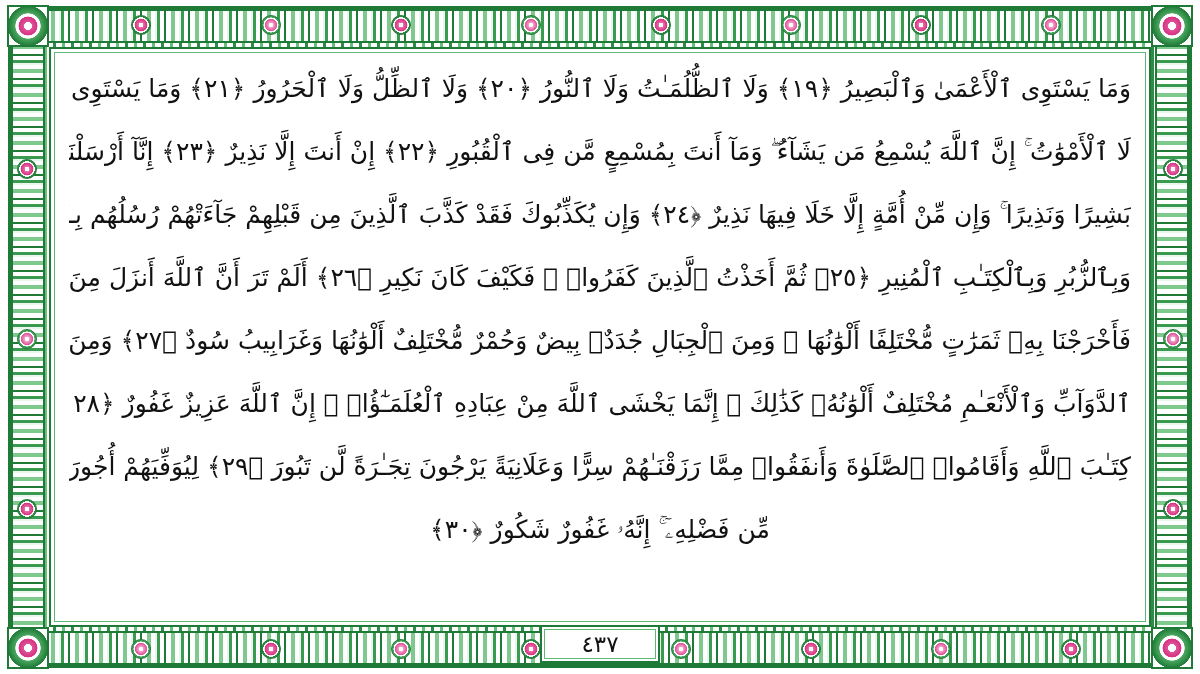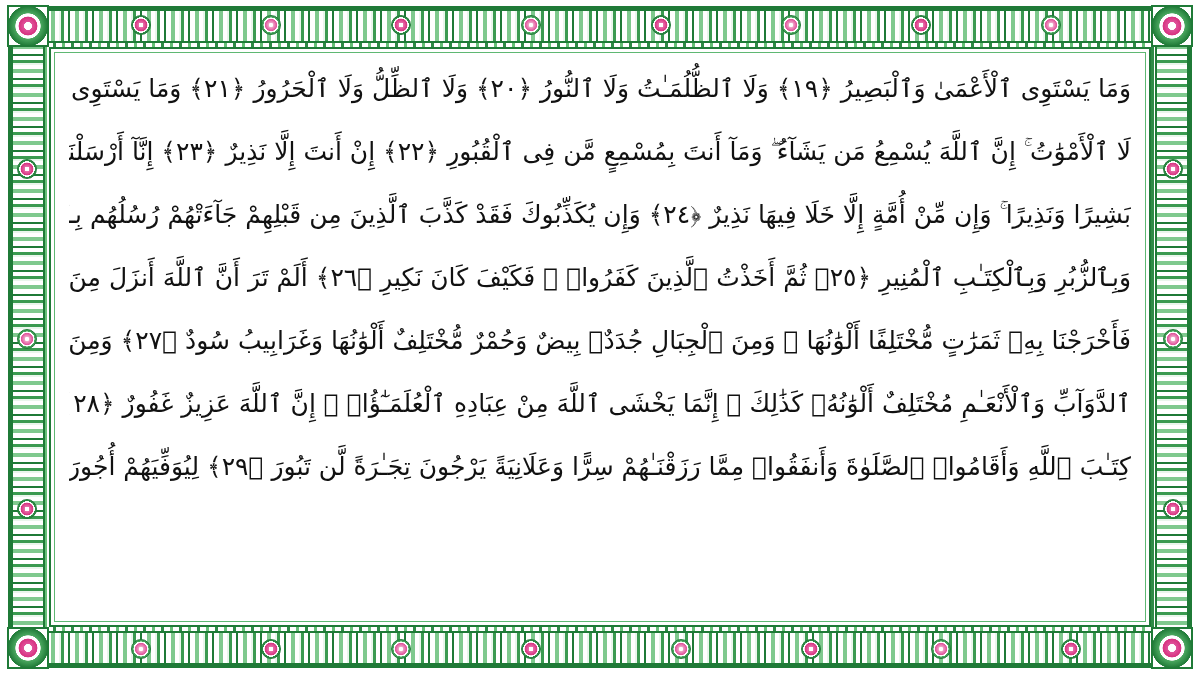--- a/index.html
+++ b/index.html
@@ -252,18 +252,24 @@
       <div class="inner-rule"></div>
 
       <div class="text-body">
         <span class="line">وَمَا يَسْتَوِى ٱلْأَعْمَىٰ وَٱلْبَصِيرُ ﴿١٩﴾ وَلَا ٱلظُّلُمَـٰتُ وَلَا ٱلنُّورُ ﴿٢٠﴾ وَلَا ٱلظِّلُّ وَلَا ٱلْحَرُورُ ﴿٢١﴾ وَمَا يَسْتَوِى ٱلْأَحْيَآءُ وَ</span>
         <span class="line">لَا ٱلْأَمْوَٰتُ ۚ إِنَّ ٱللَّهَ يُسْمِعُ مَن يَشَآءُ ۖ وَمَآ أَنتَ بِمُسْمِعٍ مَّن فِى ٱلْقُبُورِ ﴿٢٢﴾ إِنْ أَنتَ إِلَّا نَذِيرٌ ﴿٢٣﴾ إِنَّآ أَرْسَلْنَـٰكَ بِٱلْحَقِّ</span>
         <span class="line">بَشِيرًا وَنَذِيرًا ۚ وَإِن مِّنْ أُمَّةٍ إِلَّا خَلَا فِيهَا نَذِيرٌ ﴿٢٤﴾ وَإِن يُكَذِّبُوكَ فَقَدْ كَذَّبَ ٱلَّذِينَ مِن قَبْلِهِمْ جَآءَتْهُمْ رُسُلُهُم بِٱلْبَيِّنَـٰتِ</span>
         <span class="line">وَبِٱلزُّبُرِ وَبِٱلْكِتَـٰبِ ٱلْمُنِيرِ ﴿٢٥﴾ ثُمَّ أَخَذْتُ ٱلَّذِينَ كَفَرُوا۟ ۖ فَكَيْفَ كَانَ نَكِيرِ ﴿٢٦﴾ أَلَمْ تَرَ أَنَّ ٱللَّهَ أَنزَلَ مِنَ ٱلسَّمَآءِ مَآءً</span>
         <span class="line">فَأَخْرَجْنَا بِهِۦ ثَمَرَٰتٍ مُّخْتَلِفًا أَلْوَٰنُهَا ۚ وَمِنَ ٱلْجِبَالِ جُدَدٌۢ بِيضٌ وَحُمْرٌ مُّخْتَلِفٌ أَلْوَٰنُهَا وَغَرَابِيبُ سُودٌ ﴿٢٧﴾ وَمِنَ ٱلنَّاسِ وَ</span>
         <span class="line">ٱلدَّوَآبِّ وَٱلْأَنْعَـٰمِ مُخْتَلِفٌ أَلْوَٰنُهُۥ كَذَٰلِكَ ۗ إِنَّمَا يَخْشَى ٱللَّهَ مِنْ عِبَادِهِ ٱلْعُلَمَـٰٓؤُا۟ ۗ إِنَّ ٱللَّهَ عَزِيزٌ غَفُورٌ ﴿٢٨﴾ إِنَّ ٱلَّذِينَ يَتْلُونَ</span>
         <span class="line">كِتَـٰبَ ٱللَّهِ وَأَقَامُوا۟ ٱلصَّلَوٰةَ وَأَنفَقُوا۟ مِمَّا رَزَقْنَـٰهُمْ سِرًّا وَعَلَانِيَةً يَرْجُونَ تِجَـٰرَةً لَّن تَبُورَ ﴿٢٩﴾ لِيُوَفِّيَهُمْ أُجُورَهُمْ وَيَزِيدَهُم</span>
+        <span class="line last">مِّن فَضْلِهِۦٓ ۚ إِنَّهُۥ غَفُورٌ شَكُورٌ ﴿٣٠﴾</span>
       </div>
     </div>
 
+    <div class="page-number-wrap">
+      <div class="inner">
+        <span class="page-number">٤٣٧</span>
+      </div>
+    </div>
 
   </div>
 </div>
 
 </body></html>

